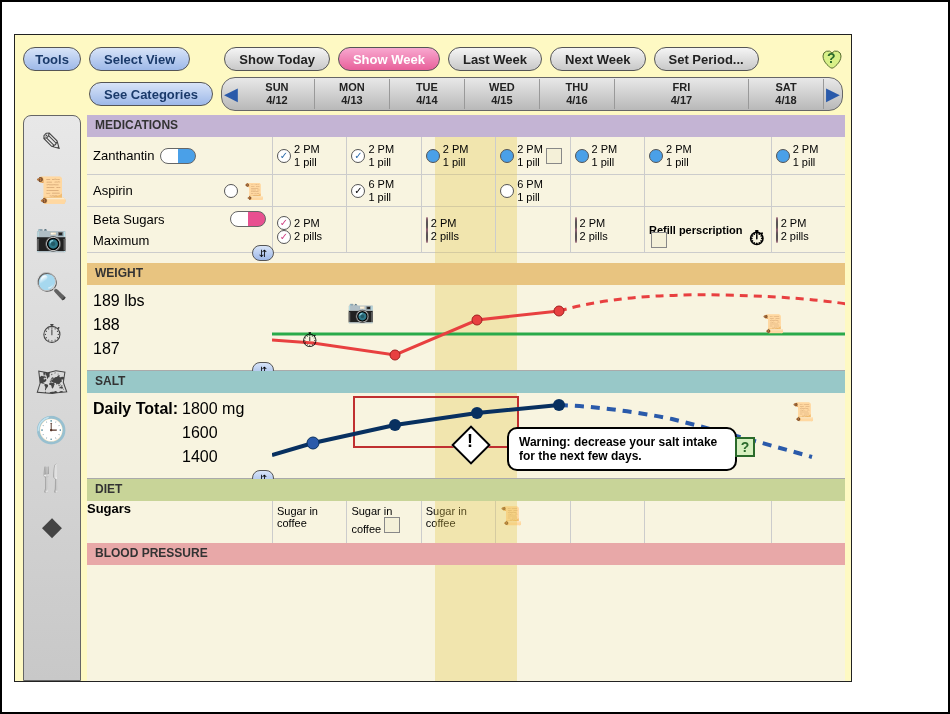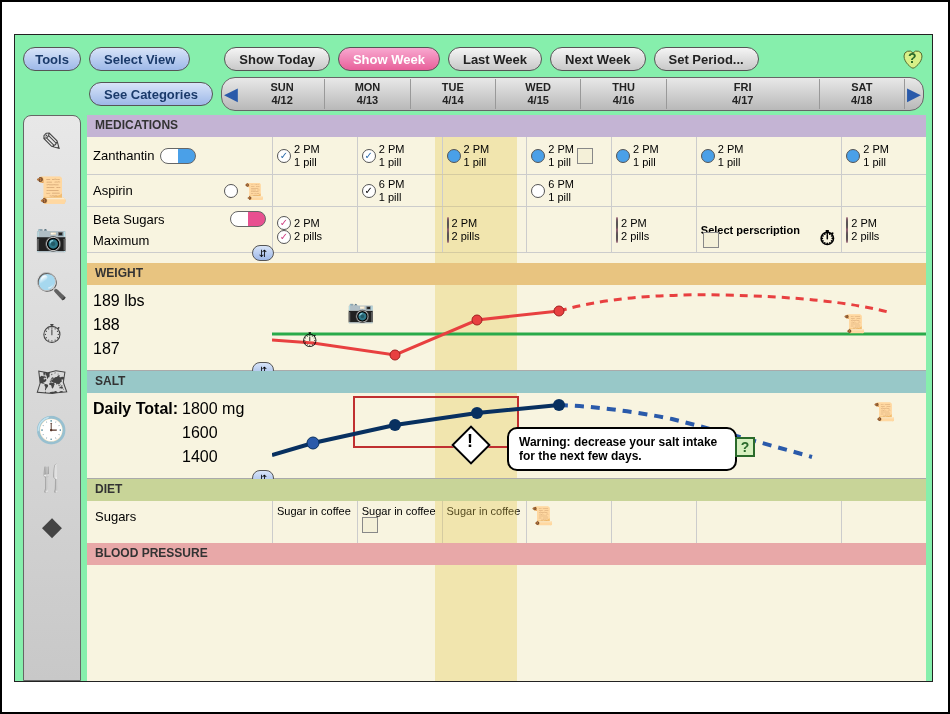--- a/index.html
+++ b/index.html
@@ -1,18 +1,18 @@
 <!DOCTYPE html>
 <html><head>
 <meta charset="utf-8">
 <style>
 * { box-sizing: border-box; margin: 0; padding: 0; }
 body { font-family: Arial, sans-serif; background: #fff; }
 .frame { width: 950px; height: 714px; border: 2px solid #000; background: #fff; position: relative; overflow: hidden; }
-.app { position: absolute; top: 32px; left: 12px; width: 919px; height: 648px; background: #86efac; border: 1px solid #222; }
+.app { position: absolute; top: 32px; left: 12px; width: 838px; height: 648px; background: #fef9c3; border: 1px solid #222; }
 
 
 .topbar { position: absolute; top: 10px; left: 8px; right: 8px; height: 28px; display: flex; gap: 8px; align-items: center; }
 .pill-btn { height: 24px; padding: 0 14px; border-radius: 12px; border: 1px solid #555; font-size: 13px; font-weight: bold; cursor: pointer; background: linear-gradient(#f5f5f5,#c8c8c8); color: #222; display: flex; align-items: center; }
 .pill-btn.blue { background: linear-gradient(#d8e4f8,#9db8e8); color: #1a3a6a; }
 .pill-btn.pink { background: linear-gradient(#f8a8d0,#e8609a); color: #fff; }
 .tools-btn { width: 58px; justify-content: center; }
 .heart { width: 24px; height: 24px; margin-left: auto; position: relative; }
 .heart svg { width: 24px; height: 24px; }
 .heart-q { position: absolute; top: 3px; left: 8px; font-weight: bold; color: #2a6a2a; font-size: 14px; }
@@ -70,21 +70,21 @@
 .expand-btn { position: absolute; width: 22px; height: 16px; background: linear-gradient(#d8e4f8,#9db8e8); border: 1px solid #555; border-radius: 8px; font-size: 10px; display: flex; align-items: center; justify-content: center; cursor: pointer; left: 165px; }
 
 
 .warning-bubble { position: absolute; background: #fff; border: 2px solid #000; border-radius: 10px; padding: 6px 10px; font-size: 12px; font-weight: bold; width: 230px; }
 .warn-diamond { position: absolute; width: 28px; height: 28px; transform: rotate(45deg); background: #fff; border: 2px solid #000; }
 .warn-excl { position: absolute; font-size: 18px; font-weight: bold; }
 .q-box { position: absolute; width: 20px; height: 20px; border: 2px solid #2a6a2a; background: #d8f0c0; color: #2a6a2a; font-weight: bold; display: flex; align-items: center; justify-content: center; font-size: 14px; }
 
 
 .diet-row { display: flex; height: 42px; }
-.diet-label { width: 185px; padding: 8px; font-size: 13px; }
+.diet-label { width: 185px; padding: 0; font-size: 13px; font-weight: bold; }
 .diet-cell { flex: 1; border-left: 1px solid #ccc; padding: 4px; font-size: 11px; }
 .diet-cell.fri { flex: 1.8; }
 
 .timer-icon { font-size: 20px; }
 </style>
 </head>
 <body>
 
 <div class="frame">
 <div class="app">
@@ -275,21 +275,21 @@
             </div>
         <div class="med-cell"></div>
         <div class="med-cell">
               <div><span class="dot pink"></span><br><span class="dot pink"></span></div>
               <div class="med-txt">
                 <div>2 PM</div>
                 <div>2 pills</div>
               </div>
             </div>
         <div class="med-cell fri" style="font-weight:bold">
-              <span>Select perscription</span>
+              <span>Refill perscription</span>
               <span class="note-icon" style="position:absolute;left:6px;bottom:4px"></span>
               <span class="timer-icon" style="position:absolute;right:6px;bottom:2px">⏱</span>
             </div>
         <div class="med-cell">
               <div><span class="dot pink"></span><br><span class="dot pink"></span></div>
               <div class="med-txt">
                 <div>2 PM</div>
                 <div>2 pills</div>
               </div>
             </div>

